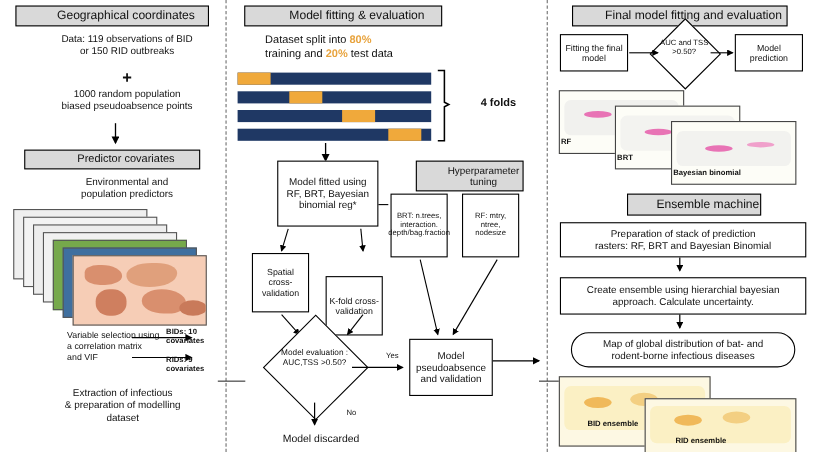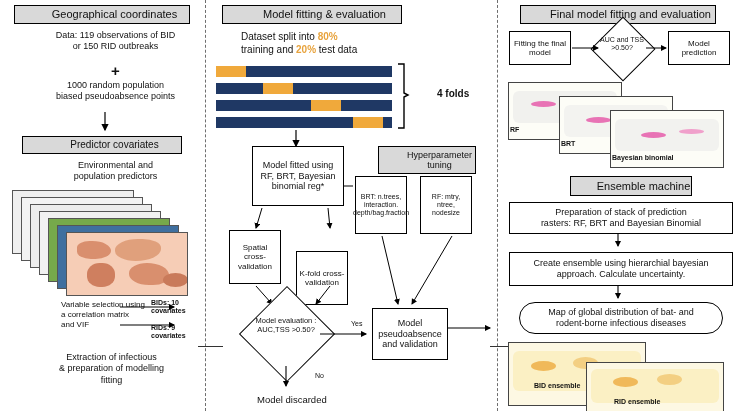--- a/index.html
+++ b/index.html
@@ -105,21 +105,21 @@
 <div class="abs tiny" style="left:126px;top:299px;width:76px;font-weight:bold;">
   <span>BIDs: 10 covariates</span>
 </div>
 <div class="abs tiny" style="left:126px;top:324px;width:76px;font-weight:bold;">
   <span>RIDs: 9 covariates</span>
 </div>
 
 <div class="abs plain" style="left:4px;top:352px;width:190px;">
   <div>Extraction of infectious</div>
   <div>&amp; preparation of modelling</div>
-  <div>fitting</div>
+  <div>dataset</div>
 </div>
 
 <div class="abs hdr" style="left:222px;top:5px;width:180px;height:19px;font-size:11px;">
   <span>Model fitting &amp; evaluation</span>
 </div>
 
 <div class="abs" style="left:216px;top:30px;width:196px;font-size:10px;line-height:1.3;">
   <span>Dataset split into </span><span class="orange">80%</span><br>
   <span>training and </span><span class="orange">20%</span><span> test data</span>
 </div>

